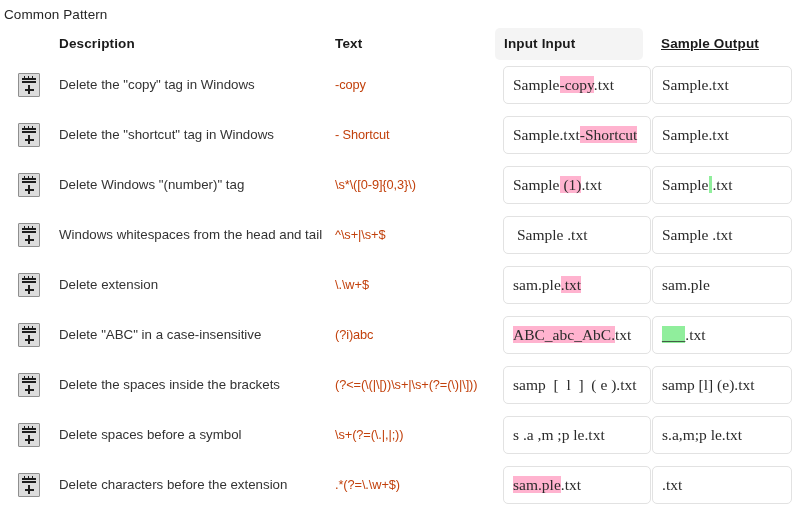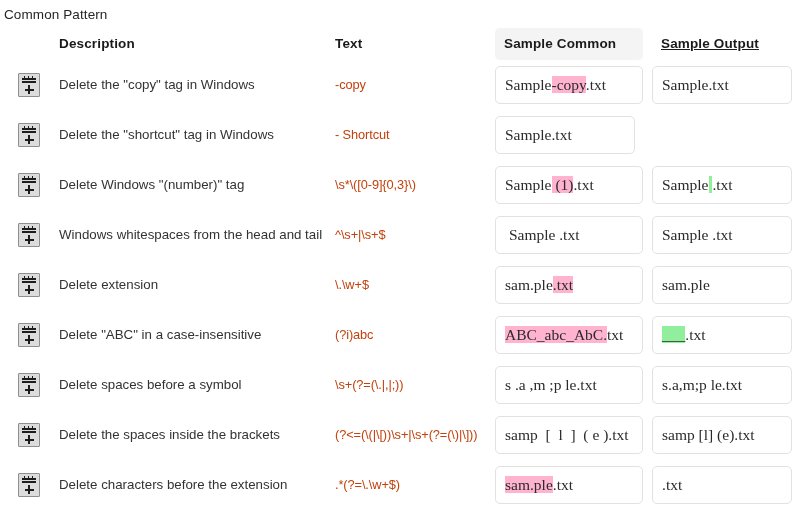--- a/index.html
+++ b/index.html
@@ -154,41 +154,41 @@
     border-radius: 5px;
     background: #ffffff;
     font-family: "Liberation Serif", serif;
     font-size: 15.5px;
     color: #2b2b2b;
     line-height: 21px;
     padding: 7px 9px 7px 9px;
     box-sizing: border-box;
     min-height: 38px;
   }
-  .box-in  { width: 148px; }
+  .box-in  { width: 148px; margin-left: 8px; }
   .box-out { width: 140px; }
 
   .hl-pink  { background: #ffb3cf; }
   .hl-green { background: #90ee9c; }
 
   .sp { white-space: pre; }
 </style>
 </head>
 <body>
 
 <div id="page-title">Common Pattern</div>
 
 <div class="table">
 
   <div class="row header-row">
     <div class="c-icon"></div>
     <div class="c-desc hdr hdr-desc">Description</div>
     <div class="c-text hdr hdr-text">Text</div>
     <div class="c-in">
-      <div class="hdr hdr-in">Sample Common</div>
+      <div class="hdr hdr-in">Input Input</div>
     </div>
     <div class="c-out hdr hdr-out">Sample Output</div>
   </div>
 
   <div id="rows-container">
       <div class="row body-row">
         <div class="c-icon cell-icon">
           <span class="gicon">
             <span class="bar"></span>
             <span class="tick t1"></span>
@@ -213,20 +213,23 @@
             <span class="bar"></span>
             <span class="tick t1"></span>
             <span class="tick t2"></span>
             <span class="tick t3"></span>
             <span class="plus-v"></span>
             <span class="plus-h"></span>
           </span>
         </div>
         <div class="c-desc cell-desc">Delete the "shortcut" tag in Windows</div>
         <div class="c-text cell-text">- Shortcut</div>
+        <div class="c-in cell-in">
+          <div class="box box-in"><span class="sp">Sample.txt</span><span class="sp hl-pink">-</span><span class="sp hl-pink">Shortcut</span></div>
+        </div>
         <div class="c-out cell-out">
           <div class="box box-out"><span class="sp">Sample.txt</span></div>
         </div>
       </div>
       <div class="row body-row">
         <div class="c-icon cell-icon">
           <span class="gicon">
             <span class="bar"></span>
             <span class="tick t1"></span>
             <span class="tick t2"></span>
@@ -308,60 +311,60 @@
         <div class="c-icon cell-icon">
           <span class="gicon">
             <span class="bar"></span>
             <span class="tick t1"></span>
             <span class="tick t2"></span>
             <span class="tick t3"></span>
             <span class="plus-v"></span>
             <span class="plus-h"></span>
           </span>
         </div>
+        <div class="c-desc cell-desc">Delete the spaces inside the brackets</div>
+        <div class="c-text cell-text">(?&lt;=(\(|\[))\s+|\s+(?=(\)|\]))</div>
+        <div class="c-in cell-in">
+          <div class="box box-in"><span class="sp">samp  [  l  ]  ( e ).txt</span></div>
+        </div>
+        <div class="c-out cell-out">
+          <div class="box box-out"><span class="sp">samp [l] (e).txt</span></div>
+        </div>
+      </div>
+      <div class="row body-row">
+        <div class="c-icon cell-icon">
+          <span class="gicon">
+            <span class="bar"></span>
+            <span class="tick t1"></span>
+            <span class="tick t2"></span>
+            <span class="tick t3"></span>
+            <span class="plus-v"></span>
+            <span class="plus-h"></span>
+          </span>
+        </div>
         <div class="c-desc cell-desc">Delete spaces before a symbol</div>
         <div class="c-text cell-text">\s+(?=(\.|,|;))</div>
         <div class="c-in cell-in">
           <div class="box box-in"><span class="sp">s .a ,m ;p le.txt</span></div>
         </div>
         <div class="c-out cell-out">
           <div class="box box-out"><span class="sp">s.a,m;p le.txt</span></div>
         </div>
       </div>
       <div class="row body-row">
         <div class="c-icon cell-icon">
           <span class="gicon">
             <span class="bar"></span>
             <span class="tick t1"></span>
             <span class="tick t2"></span>
             <span class="tick t3"></span>
             <span class="plus-v"></span>
             <span class="plus-h"></span>
           </span>
         </div>
-        <div class="c-desc cell-desc">Delete the spaces inside the brackets</div>
-        <div class="c-text cell-text">(?&lt;=(\(|\[))\s+|\s+(?=(\)|\]))</div>
-        <div class="c-in cell-in">
-          <div class="box box-in"><span class="sp">samp  [  l  ]  ( e ).txt</span></div>
-        </div>
-        <div class="c-out cell-out">
-          <div class="box box-out"><span class="sp">samp [l] (e).txt</span></div>
-        </div>
-      </div>
-      <div class="row body-row">
-        <div class="c-icon cell-icon">
-          <span class="gicon">
-            <span class="bar"></span>
-            <span class="tick t1"></span>
-            <span class="tick t2"></span>
-            <span class="tick t3"></span>
-            <span class="plus-v"></span>
-            <span class="plus-h"></span>
-          </span>
-        </div>
         <div class="c-desc cell-desc">Delete characters before the extension</div>
         <div class="c-text cell-text">.*(?=\.\w+$)</div>
         <div class="c-in cell-in">
           <div class="box box-in"><span class="sp hl-pink">sam.ple</span><span class="sp">.txt</span></div>
         </div>
         <div class="c-out cell-out">
           <div class="box box-out"><span class="sp">.txt</span></div>
         </div>
       </div>
     </div>

